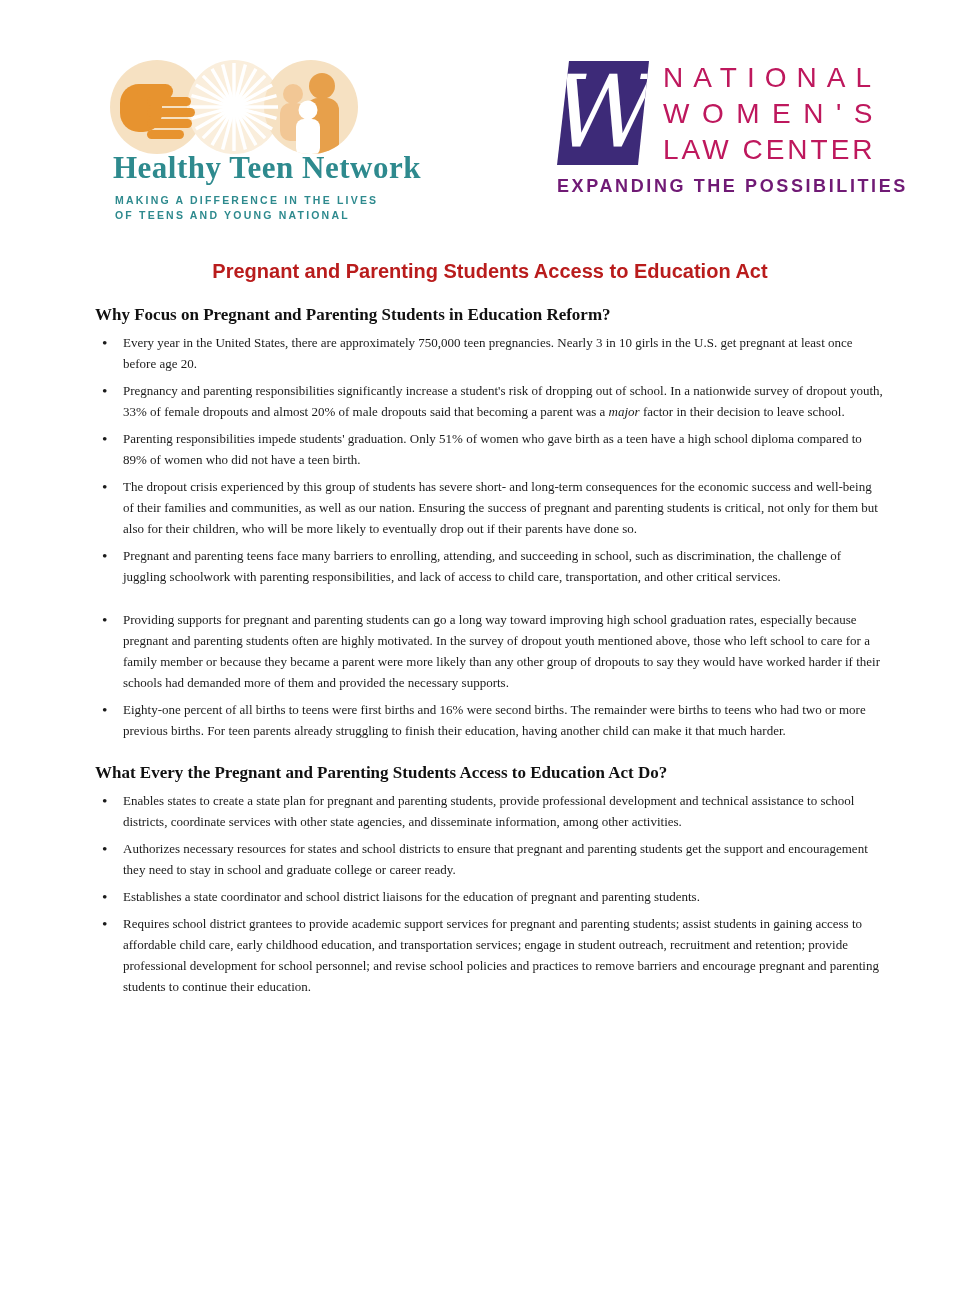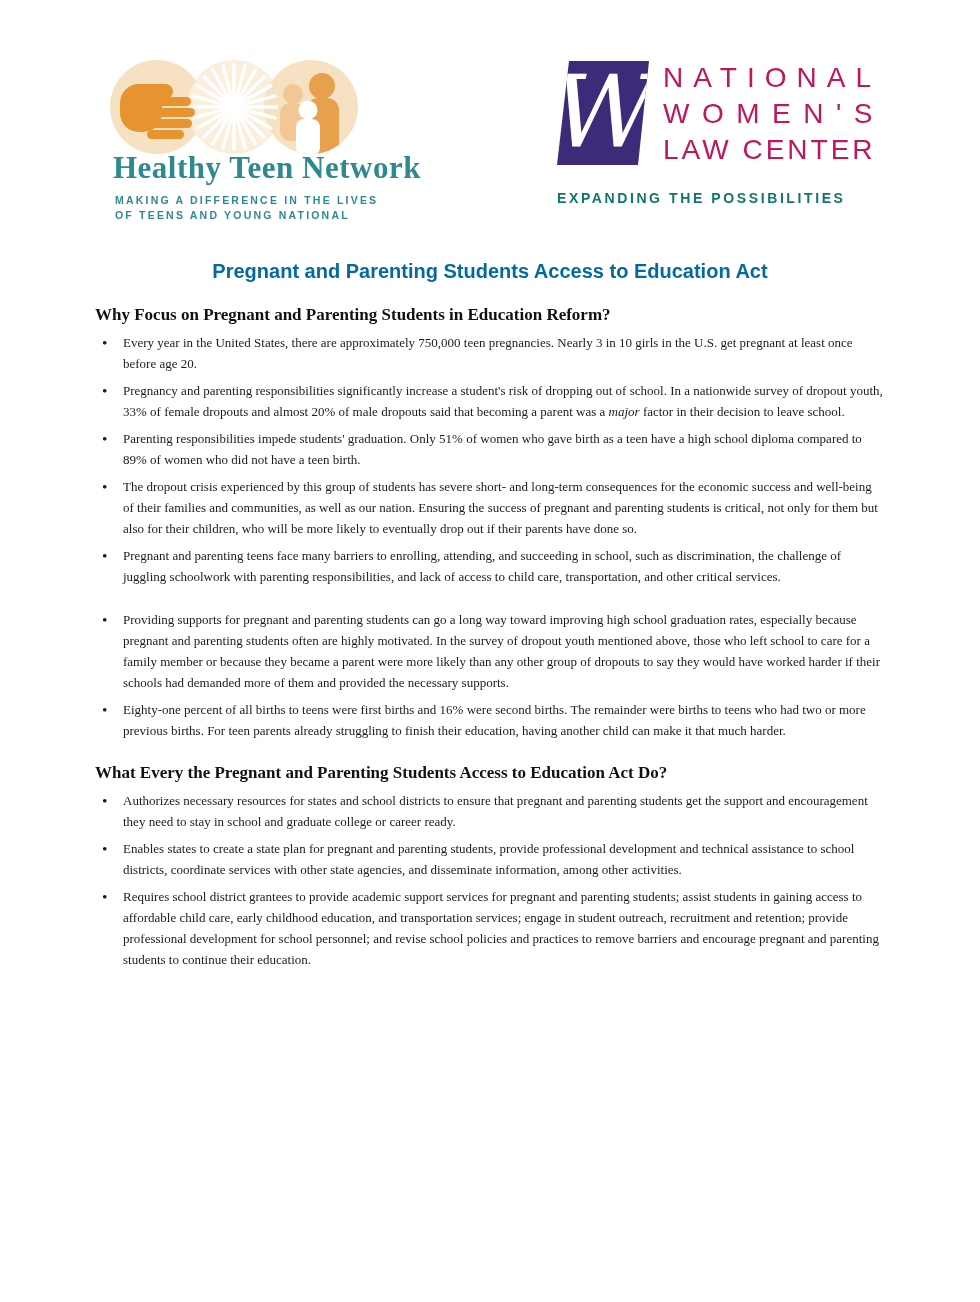--- a/index.html
+++ b/index.html
@@ -29,27 +29,27 @@
   .nwlc-top{display:flex;align-items:flex-start;}
   .nwlc-mark{flex:0 0 auto;width:92px;height:110px;position:relative;overflow:visible;}
   .nwlc-lines{margin-left:14px;padding-top:2px;}
   .nwlc-lines div{
     color:#be185d;font-size:28px;line-height:36px;white-space:nowrap;font-weight:400;
   }
   .nwlc-l1{letter-spacing:10px;}
   .nwlc-l2{letter-spacing:12.5px;}
   .nwlc-l3{letter-spacing:3px;}
   .nwlc-tagline{
-    margin-top:22px;color:#0f766e;font-weight:bold;
-    font-size:14px;letter-spacing:2.6px;white-space:nowrap;
+    margin-top:8px;color:#701a75;font-weight:bold;
+    font-size:18px;letter-spacing:2.6px;white-space:nowrap;
   }
 
   
   .doc-title{
-    text-align:center;font-size:20px;font-weight:bold;margin:34px 0 2px 0;color:#0369a1;
+    text-align:center;font-size:20px;font-weight:bold;margin:34px 0 2px 0;color:#b91c1c;
   }
   .doc-subtitle{
     text-align:center;font-size:17px;font-weight:bold;margin:2px 0 0 0;color:#111;
   }
   .section{margin-top:22px;font-family:Liberation Serif, serif;}
   .section-heading{
     font-size:17px;font-weight:bold;margin:0 0 7px 0;color:#111;
   }
   ul.bullets{margin:0;padding:0;list-style:none;}
   ul.bullets li{
@@ -160,20 +160,21 @@
       </section>
       <section class="section">
         <ul class="bullets">
           <li>Providing supports for pregnant and parenting students can go a long way toward improving high school graduation rates, especially because pregnant and parenting students often are highly motivated. In the survey of dropout youth mentioned above, those who left school to care for a family member or because they became a parent were more likely than any other group of dropouts to say they would have worked harder if their schools had demanded more of them and provided the necessary supports.</li>
           <li>Eighty-one percent of all births to teens were first births and 16% were second births.  The remainder were births to teens who had two or more previous births.  For teen parents already struggling to finish their education, having another child can make it that much harder.</li>
         </ul>
       </section>
       <section class="section">
         <h2 class="section-heading">What Every the Pregnant and Parenting Students Access to Education Act Do?</h2>
         <ul class="bullets">
+          <li>Enables states to create a state plan for pregnant and parenting students, provide professional development and technical assistance to school districts, coordinate services with other state agencies, and disseminate information, among other activities.</li>
           <li>Authorizes necessary resources for states and school districts to ensure that pregnant and parenting students get the support and encouragement they need to stay in school and graduate college or career ready.</li>
-          <li>Enables states to create a state plan for pregnant and parenting students, provide professional development and technical assistance to school districts, coordinate services with other state agencies, and disseminate information, among other activities.</li>
+          <li>Establishes a state coordinator and school district liaisons for the education of pregnant and parenting students.</li>
           <li>Requires school district grantees to provide academic support services for pregnant and parenting students; assist students in gaining access to affordable child care, early childhood education, and transportation services; engage in student outreach, recruitment and retention; provide professional development for school personnel; and revise school policies and practices to remove barriers and encourage pregnant and parenting students to continue their education.</li>
         </ul>
       </section>
     </main>
 
 </div>
 
 </body></html>

